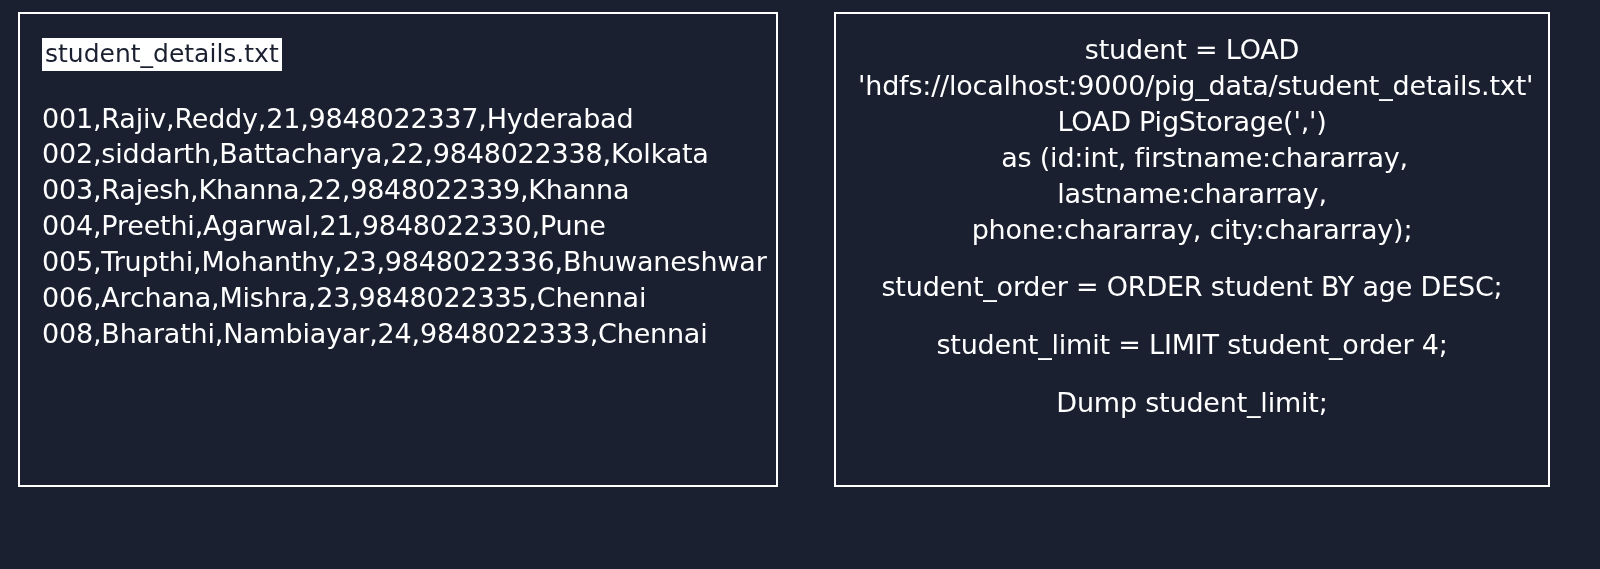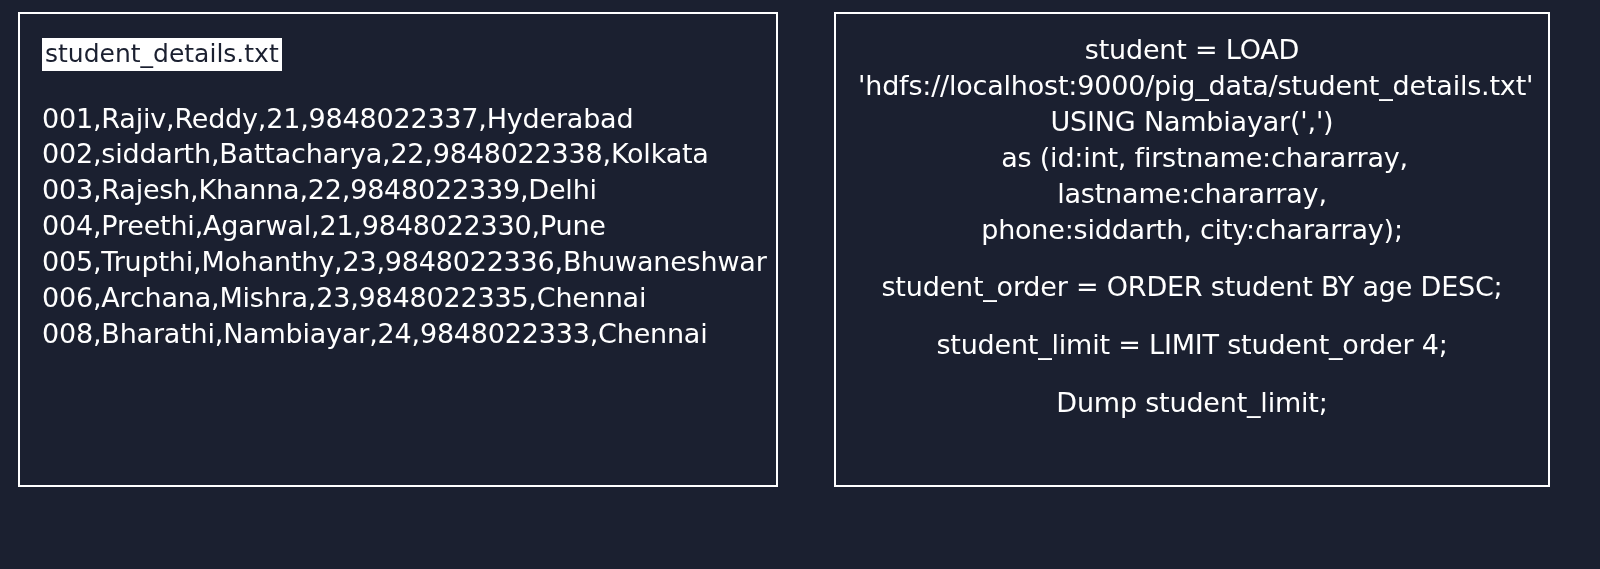--- a/index.html
+++ b/index.html
@@ -82,35 +82,35 @@
 </head>
 <body>
 
 <div class="canvas">
 
   <div class="panel panel-left">
     <div class="filename">student_details.txt</div>
     <div class="data-lines">
       <div class="data-line">001,Rajiv,Reddy,21,9848022337,Hyderabad</div>
       <div class="data-line">002,siddarth,Battacharya,22,9848022338,Kolkata</div>
-      <div class="data-line">003,Rajesh,Khanna,22,9848022339,Delhi</div>
+      <div class="data-line">003,Rajesh,Khanna,22,9848022339,Khanna</div>
       <div class="data-line">004,Preethi,Agarwal,21,9848022330,Pune</div>
       <div class="data-line">005,Trupthi,Mohanthy,23,9848022336,Bhuwaneshwar</div>
       <div class="data-line">006,Archana,Mishra,23,9848022335,Chennai</div>
       <div class="data-line">008,Bharathi,Nambiayar,24,9848022333,Chennai</div>
     </div>
   </div>
 
   <div class="panel panel-right">
     <div class="code-block">
       <div class="code-line">student = LOAD</div>
       <div class="code-line">'hdfs://localhost:9000/pig_data/student_details.txt'</div>
-      <div class="code-line">USING Nambiayar(',')</div>
+      <div class="code-line">LOAD PigStorage(',')</div>
       <div class="code-line">   as (id:int, firstname:chararray, lastname:chararray,</div>
-      <div class="code-line">phone:siddarth, city:chararray);</div>
+      <div class="code-line">phone:chararray, city:chararray);</div>
       <div class="code-line blank"></div>
       <div class="code-line">student_order = ORDER student BY age DESC;</div>
       <div class="code-line blank"></div>
       <div class="code-line">student_limit = LIMIT student_order 4;</div>
       <div class="code-line blank"></div>
       <div class="code-line">Dump student_limit;</div>
     </div>
   </div>
 
 </div>

